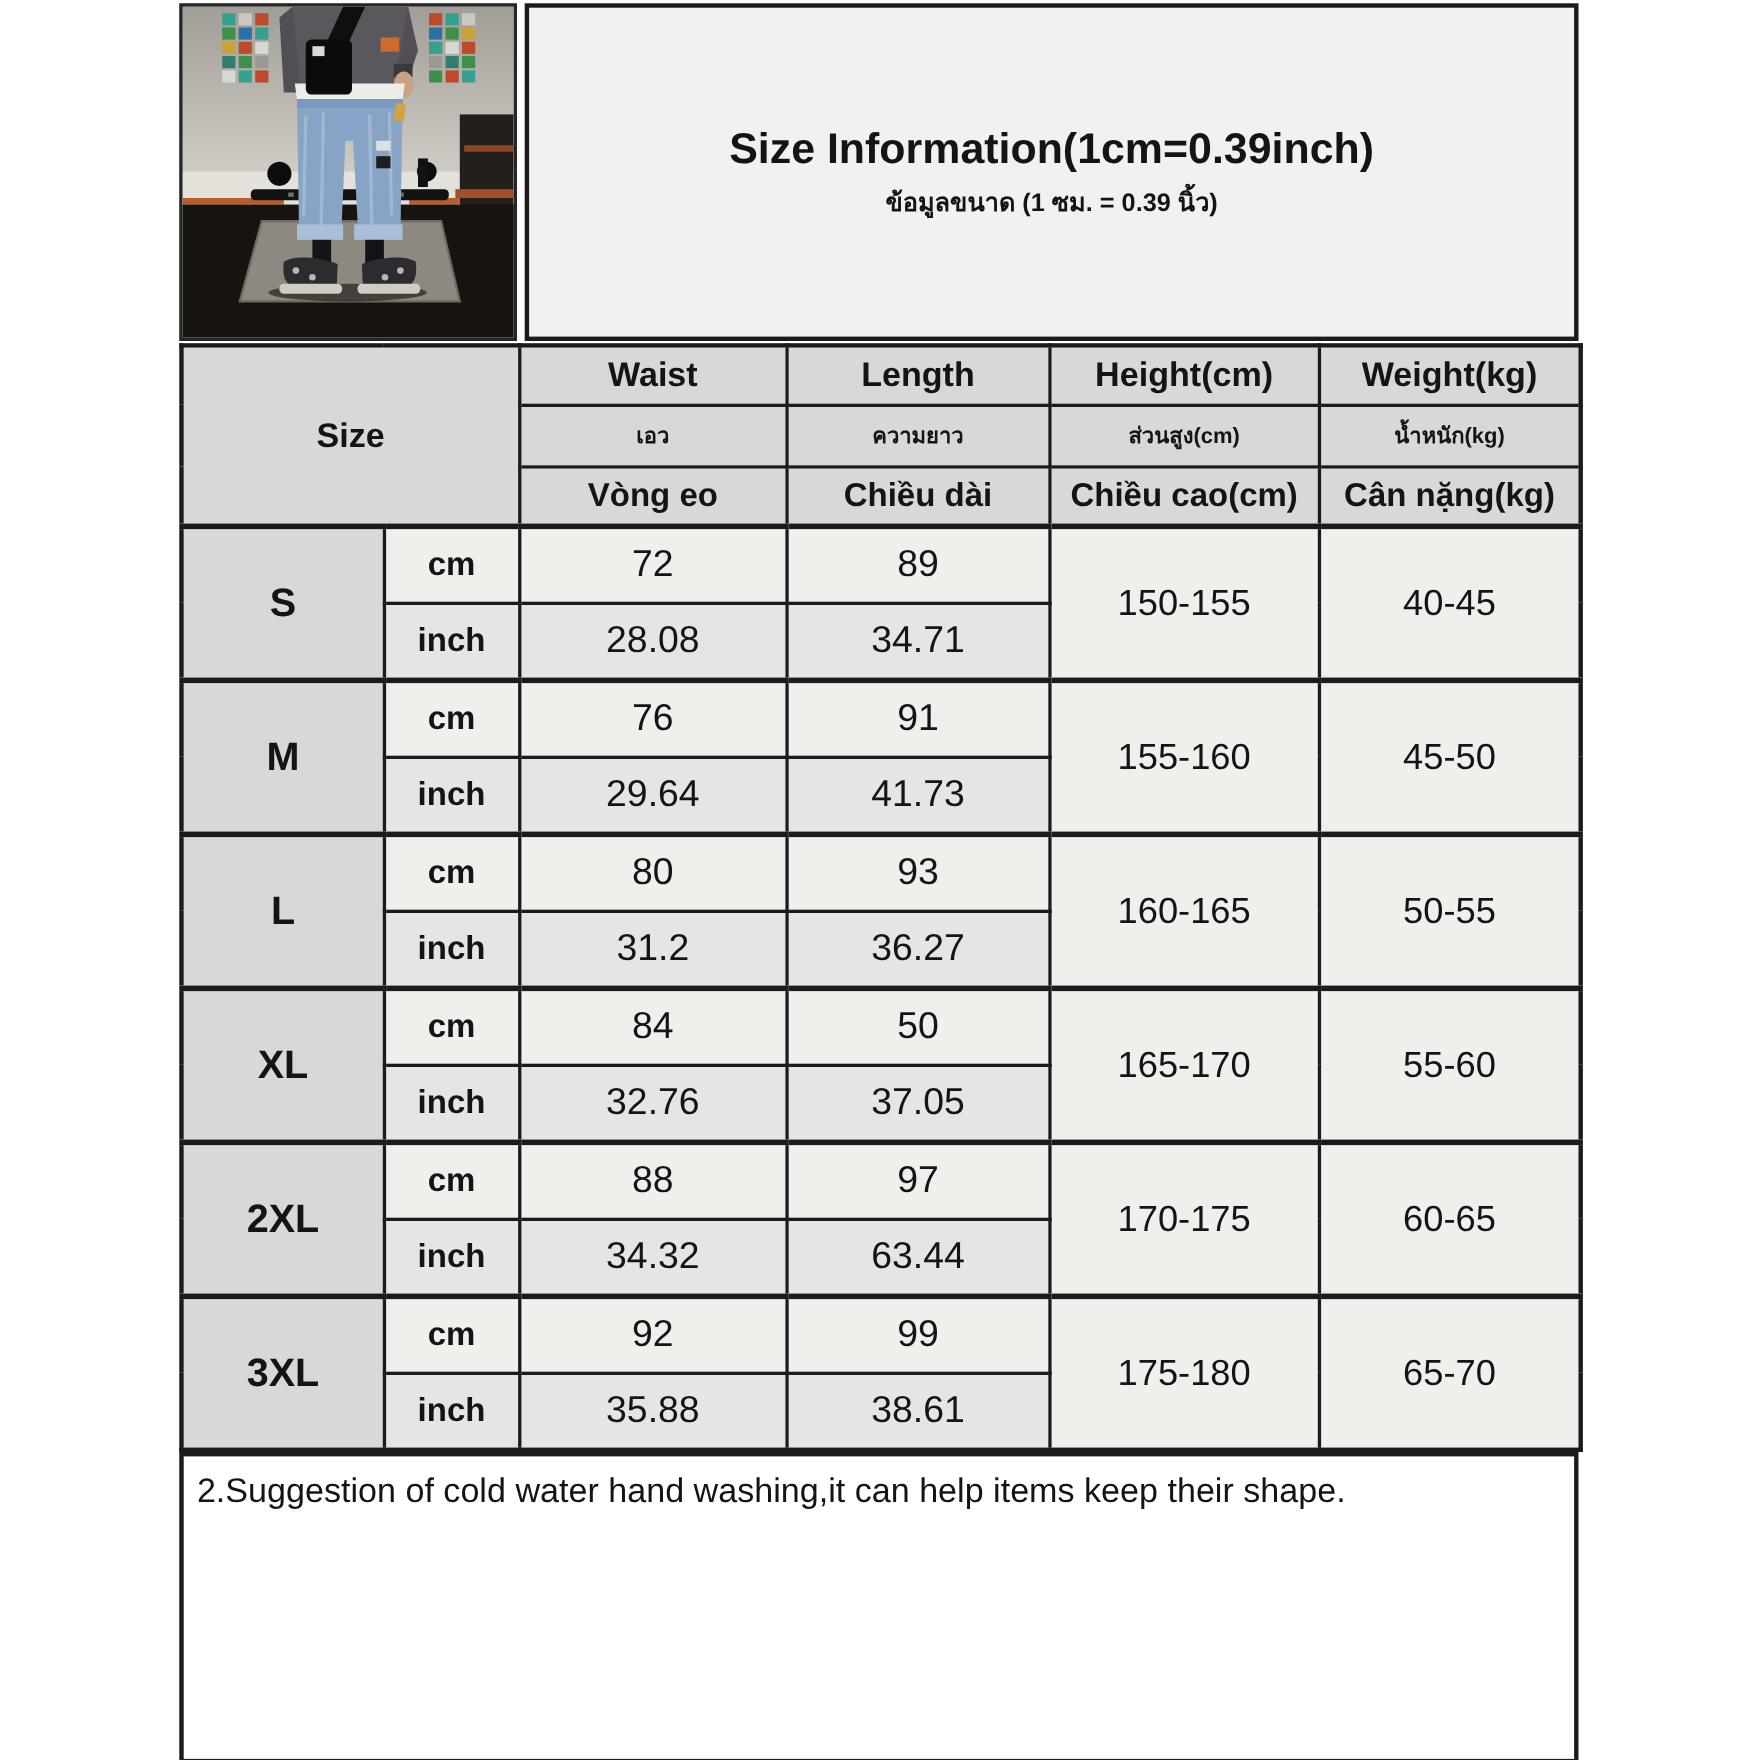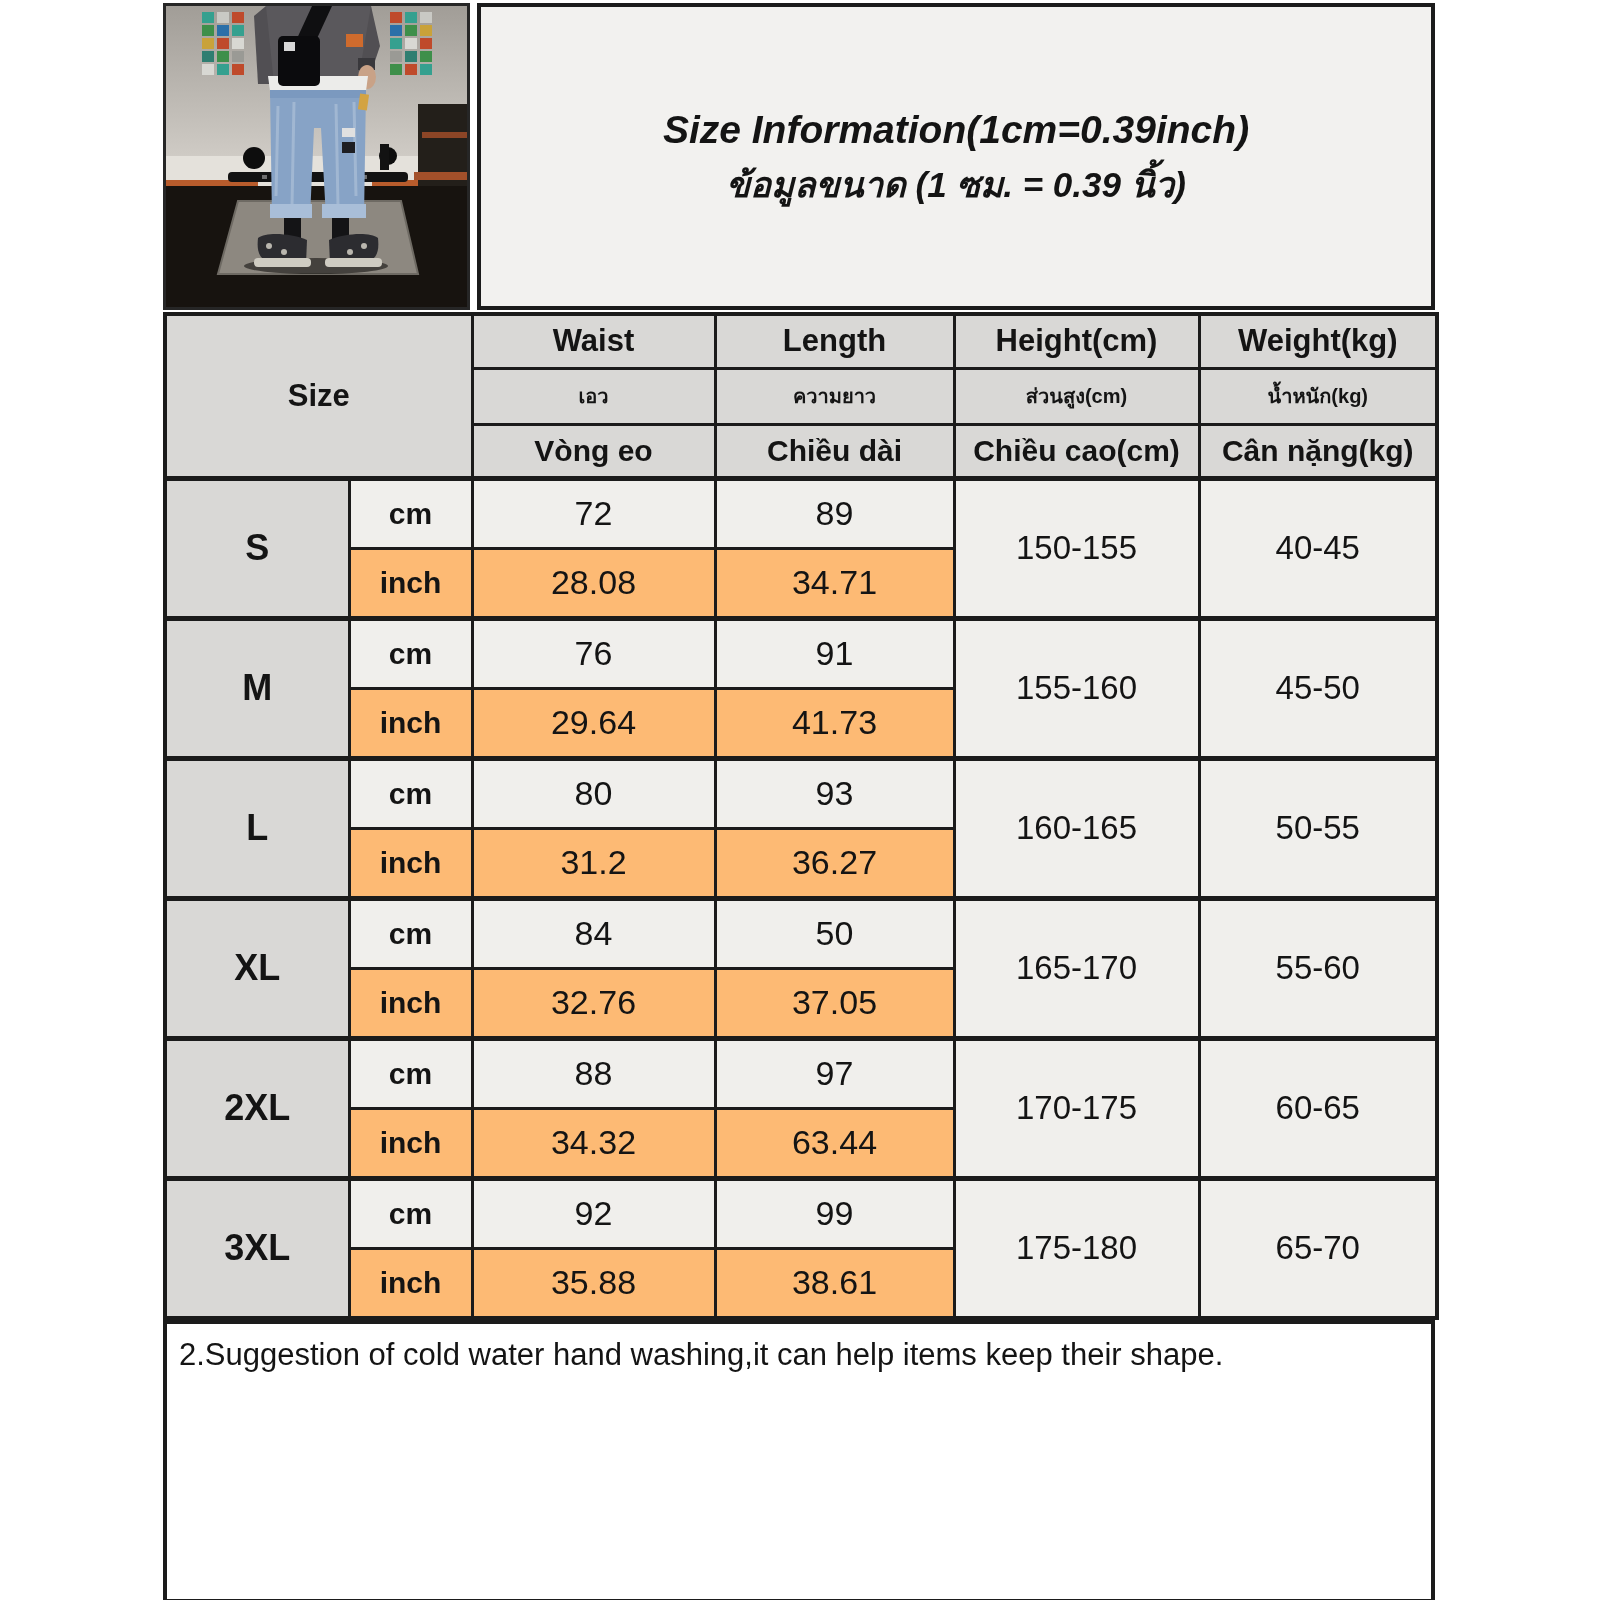--- a/index.html
+++ b/index.html
@@ -15,24 +15,24 @@
   .photo-frame{
     width:307px;height:307px;box-sizing:border-box;
     border:3px solid #262626;background:#b5b1ab;flex:0 0 auto;
   }
   .photo-frame svg{display:block;width:100%;height:100%;}
   .title-panel{
     flex:1;margin-left:7px;box-sizing:border-box;
     border:4px solid var(--border,#1b1b1b);
     background:var(--panel-bg,#f2f1ef);
     display:flex;flex-direction:column;justify-content:center;align-items:center;
-    font-weight:bold;text-align:center;font-style:italic;
+    font-weight:bold;text-align:center;
   }
   .title-en{font-size:39px;line-height:1.0;margin:8px 0;}
-  .title-th{font-size:35px;line-height:1.0;margin:10px 0;}
+  .title-th{font-size:23px;line-height:1.0;margin:10px 0;}
   .title-vi{font-size:38px;line-height:1.0;margin:9px 0;}
   
   table.size-table{
     border-collapse:collapse;table-layout:fixed;width:1272px;
     border:4px solid var(--border,#1b1b1b);
   }
   .size-table th,.size-table td{
     border:3px solid var(--border,#1b1b1b);
     text-align:center;vertical-align:middle;padding:0;overflow:hidden;
   }
@@ -44,21 +44,21 @@
   .size-table thead tr.hrow3 th{border-bottom:5px solid var(--border,#1b1b1b);}
   .size-big{font-size:58px;font-weight:bold;background:var(--size-cell,#d9d8d6);}
   .size-table tbody tr{height:70px;}
   tr.group-first td{border-top:5px solid var(--border,#1b1b1b);}
   .size-label{background:var(--size-cell,#d9d8d6);font-size:36px;font-weight:bold;}
   .unit-cell{font-size:30px;font-weight:bold;}
   .val{font-size:34px;font-weight:normal;}
   .range-cell{font-size:33px;font-weight:normal;background:var(--shaded-row,#f0efec);}
   tr.row-cm td{background:var(--shaded-row,#f0efec);}
   tr.row-cm td.size-label{background:var(--size-cell,#d9d8d6);}
-  tr.row-inch td{background:#fdba74;}
+  tr.row-inch td{background:#e5e5e5;}
   tr.row-inch td.range-cell,tr.row-cm td.range-cell{background:var(--shaded-row,#f0efec);}
   
   .attention{
     box-sizing:border-box;width:1272px;height:283px;
     border:4px solid var(--border,#1b1b1b);
     margin-top:0px;padding:8px 12px;background:#ffffff;
     font-size:31px;line-height:1.5;
   }
   .attention p{margin:0;}
   .attention .justified{text-align:justify;}

